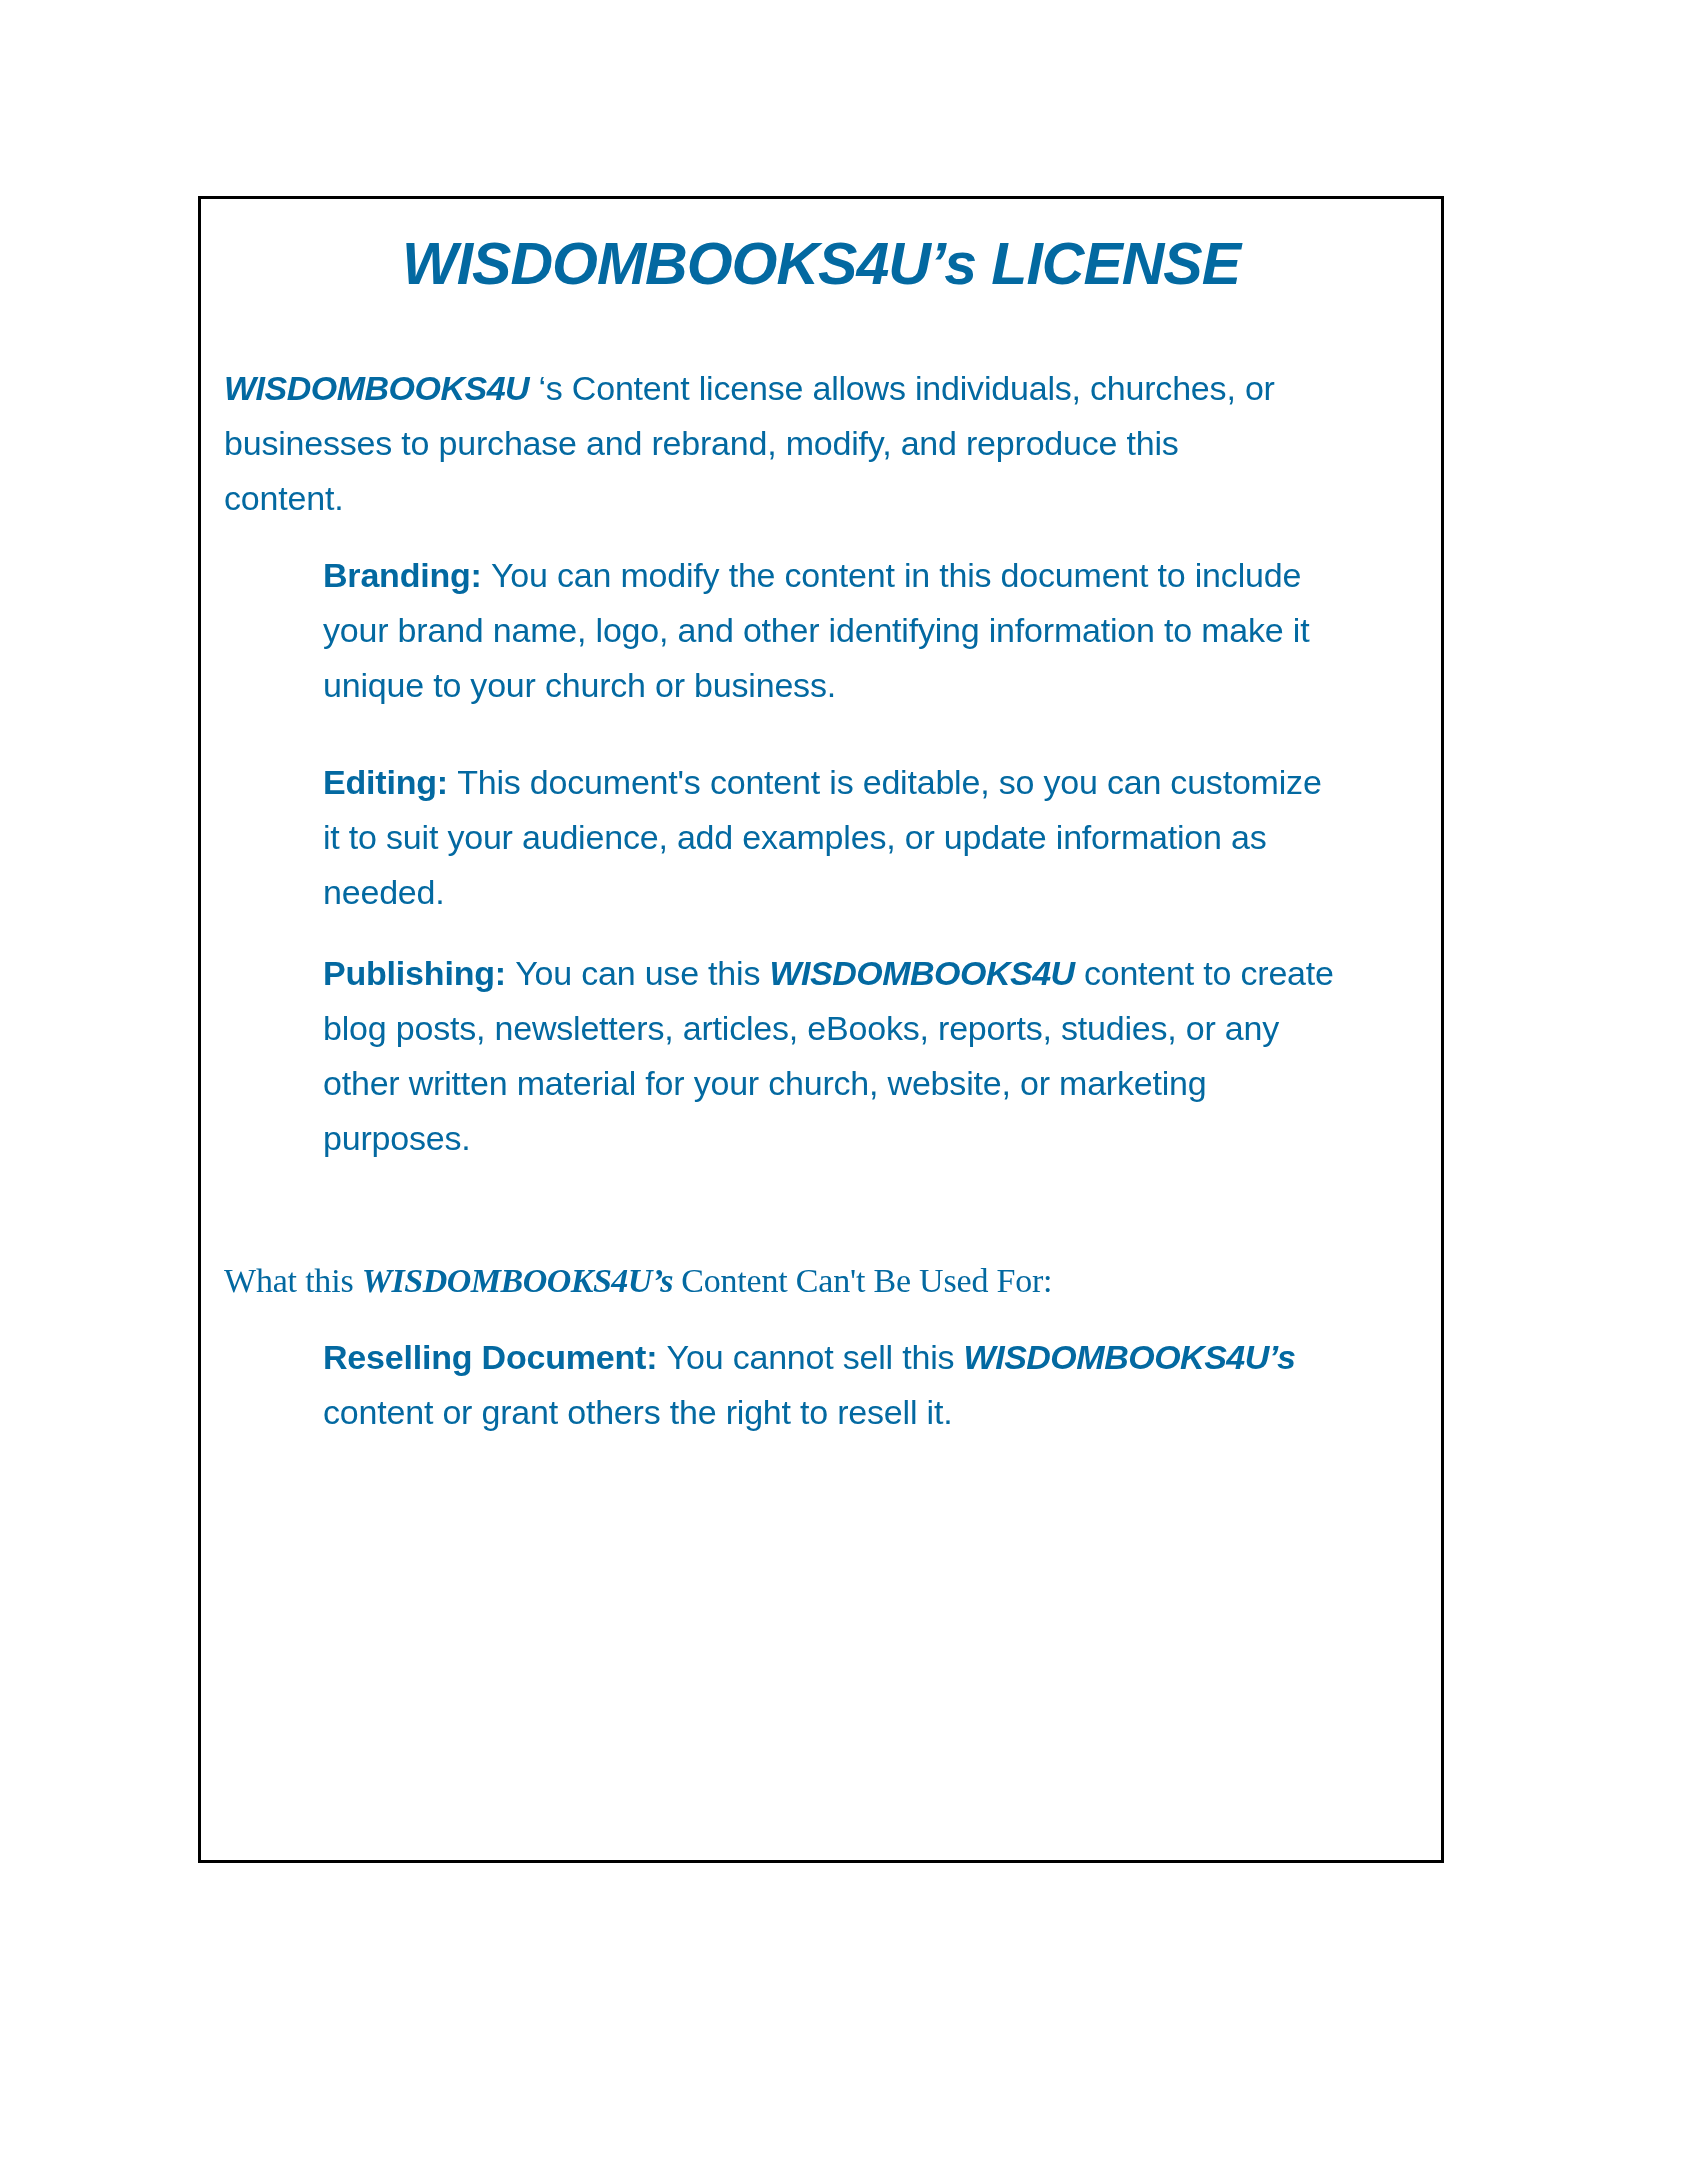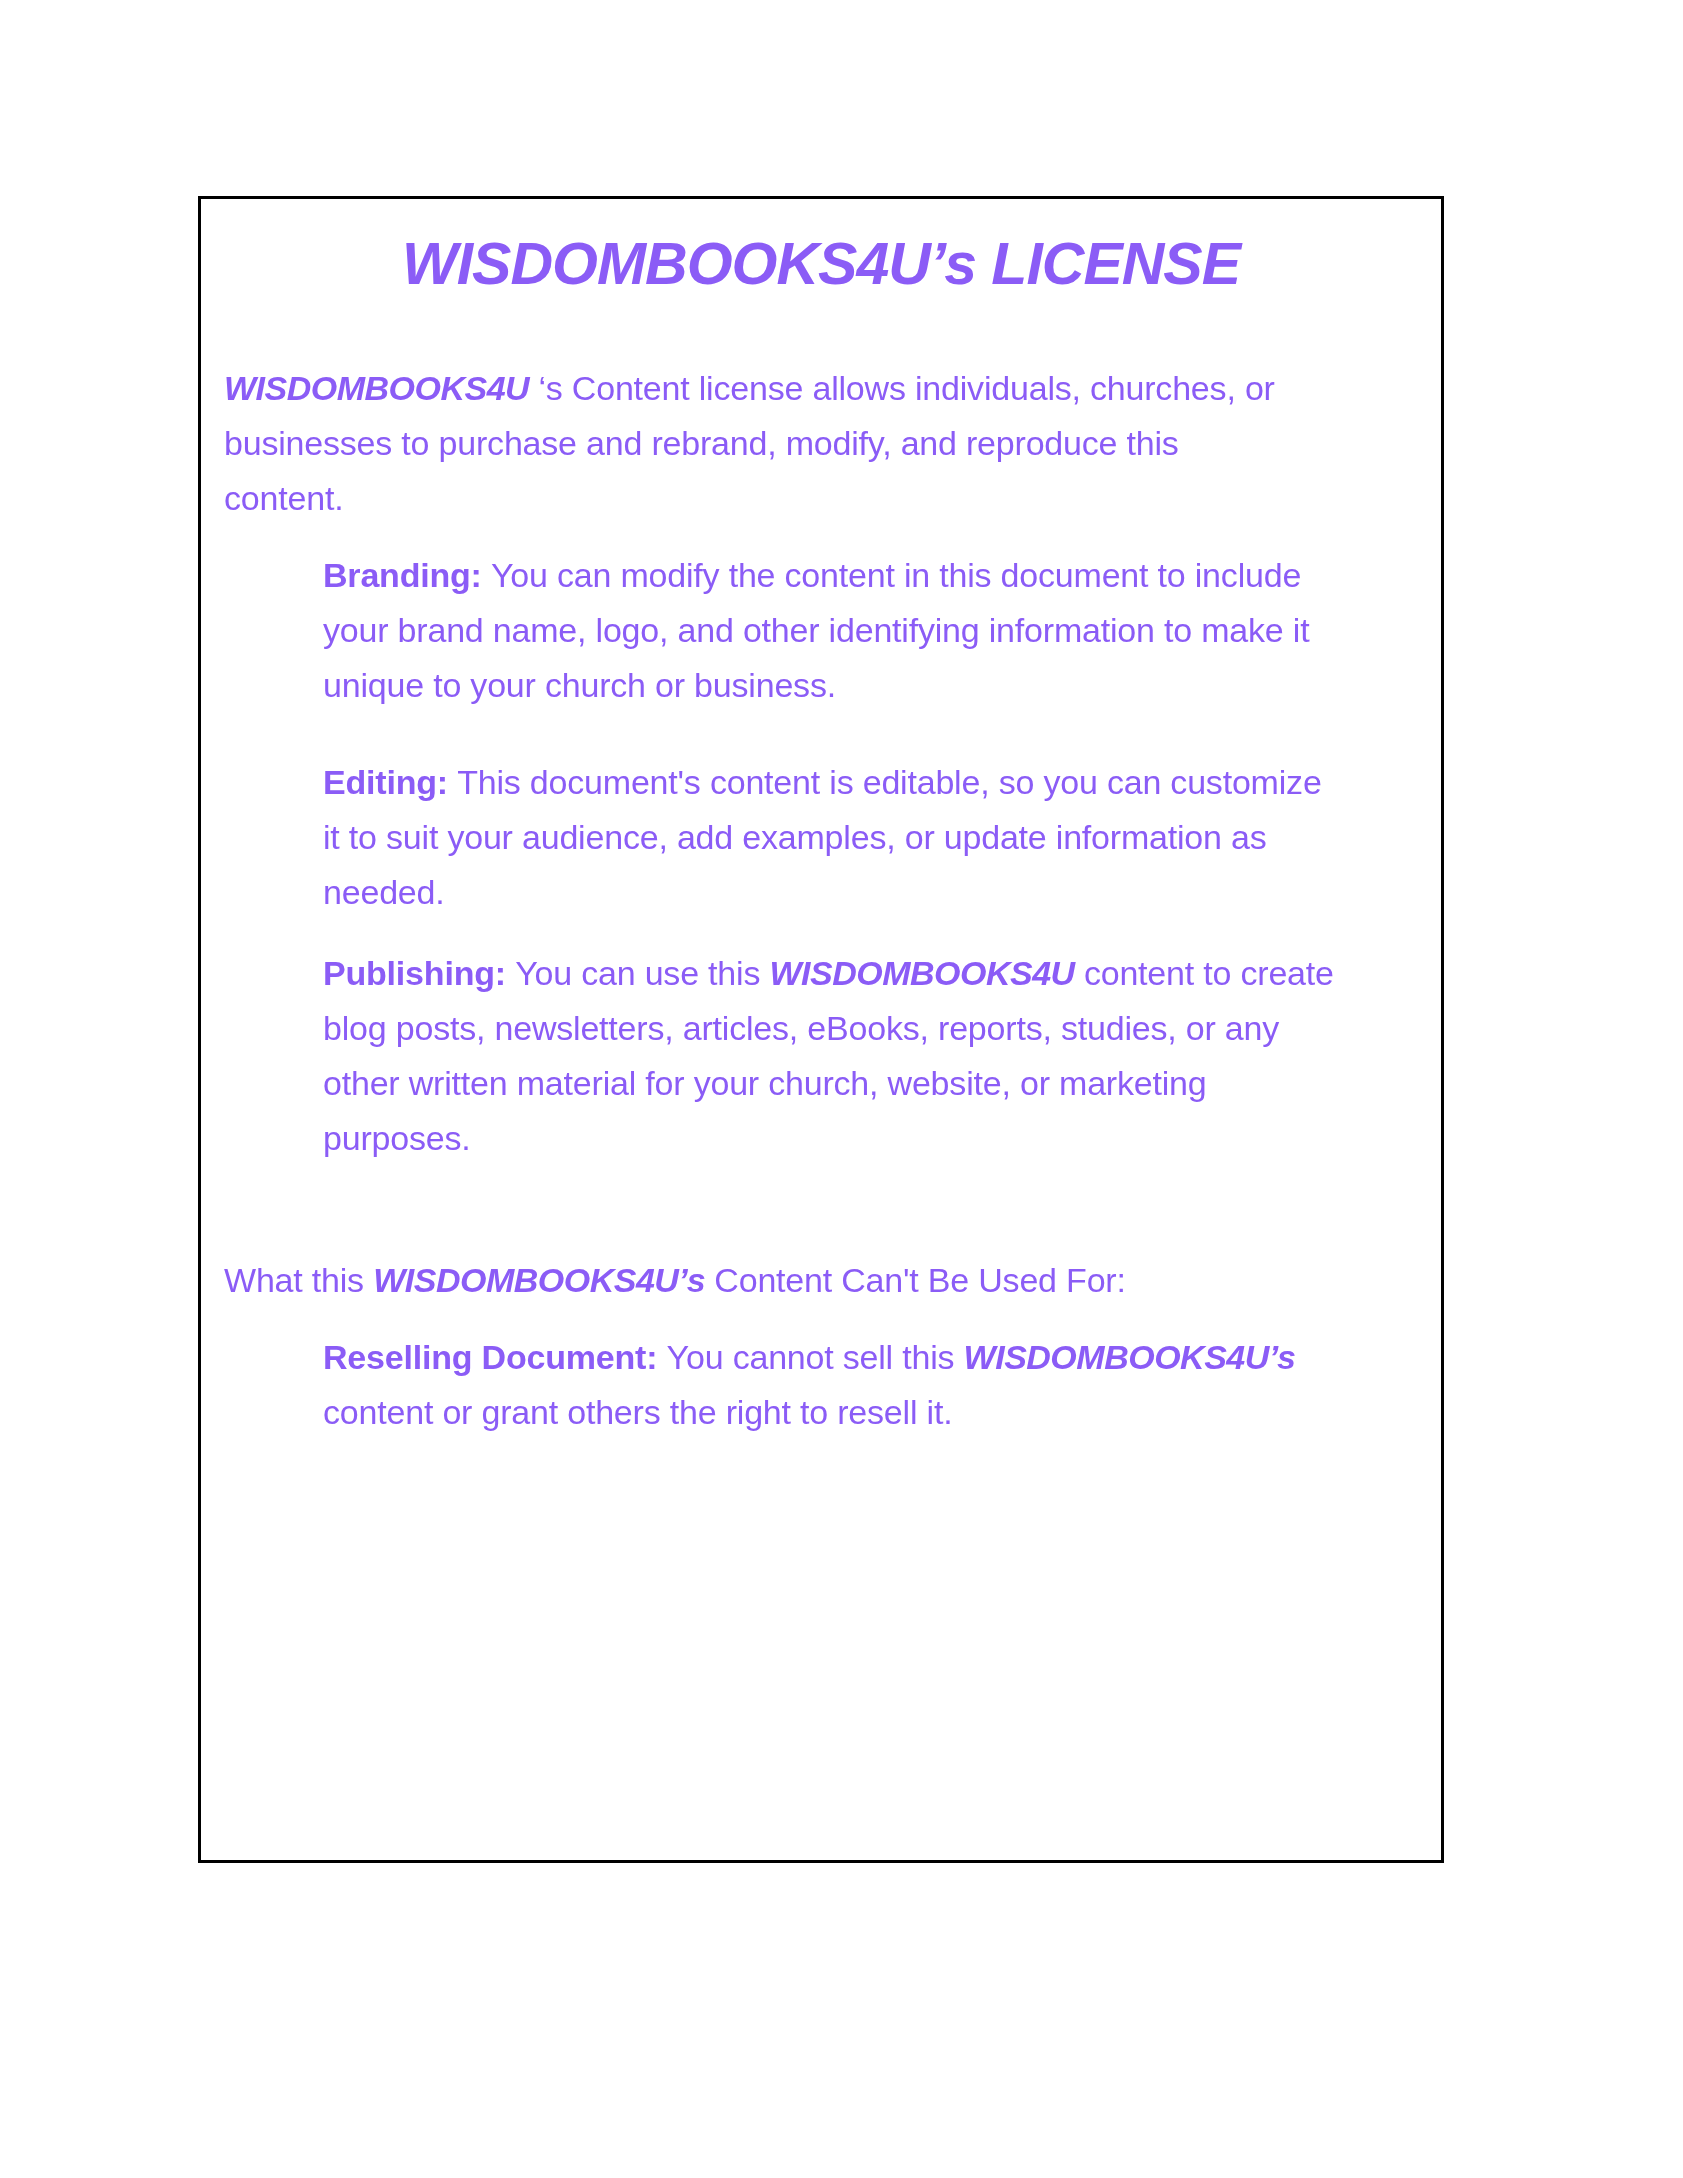--- a/index.html
+++ b/index.html
@@ -6,21 +6,21 @@
     margin: 0;
     padding: 0;
     background: #ffffff;
   }
   .page {
     position: relative;
     width: 1683px;
     height: 2178px;
     background: #ffffff;
     font-family: "Liberation Sans", sans-serif;
-    color: #8b5cf6;
+    color: #0369a1;
   }
   .license-box {
     position: absolute;
     left: 198px;
     top: 196px;
     width: 1240px;
     height: 1661px;
     border: 3px solid #000000;
     background: #ffffff;
     box-sizing: content-box;
@@ -46,21 +46,21 @@
     letter-spacing: -0.2px;
     margin: 0;
   }
   
   p[data-name="intro-paragraph"]        { margin: 61px 0 0 0; }
   p[data-name="usage-heading"]          { margin: 85px 0 0 0; }
   p[data-name="branding-paragraph"]     { margin: 22px 0 0 99px; }
   p[data-name="editing-paragraph"]      { margin: 42px 0 0 99px; }
   p[data-name="publishing-paragraph"]   { margin: 26px 0 0 99px; }
   p[data-name="distribution-paragraph"] { margin: 26px 0 0 99px; }
-  p[data-name="restrictions-heading"]   { margin: 87px 0 0 0; }
+  p[data-name="restrictions-heading"]   { margin: 87px 0 0 0; font-family: Liberation Serif, serif; }
   p[data-name="reselling-paragraph"]    { margin: 22px 0 0 99px; }
 
   .run-normal { font-weight: 400; font-style: normal; }
   .run-bold   { font-weight: 700; font-style: normal; text-align: center; }
   .run-brand  { font-weight: 700; font-style: italic; letter-spacing: -0.5px; text-align: center; }
 </style>
 </head>
 <body>
 
 <div class="page" data-name="document-page">

